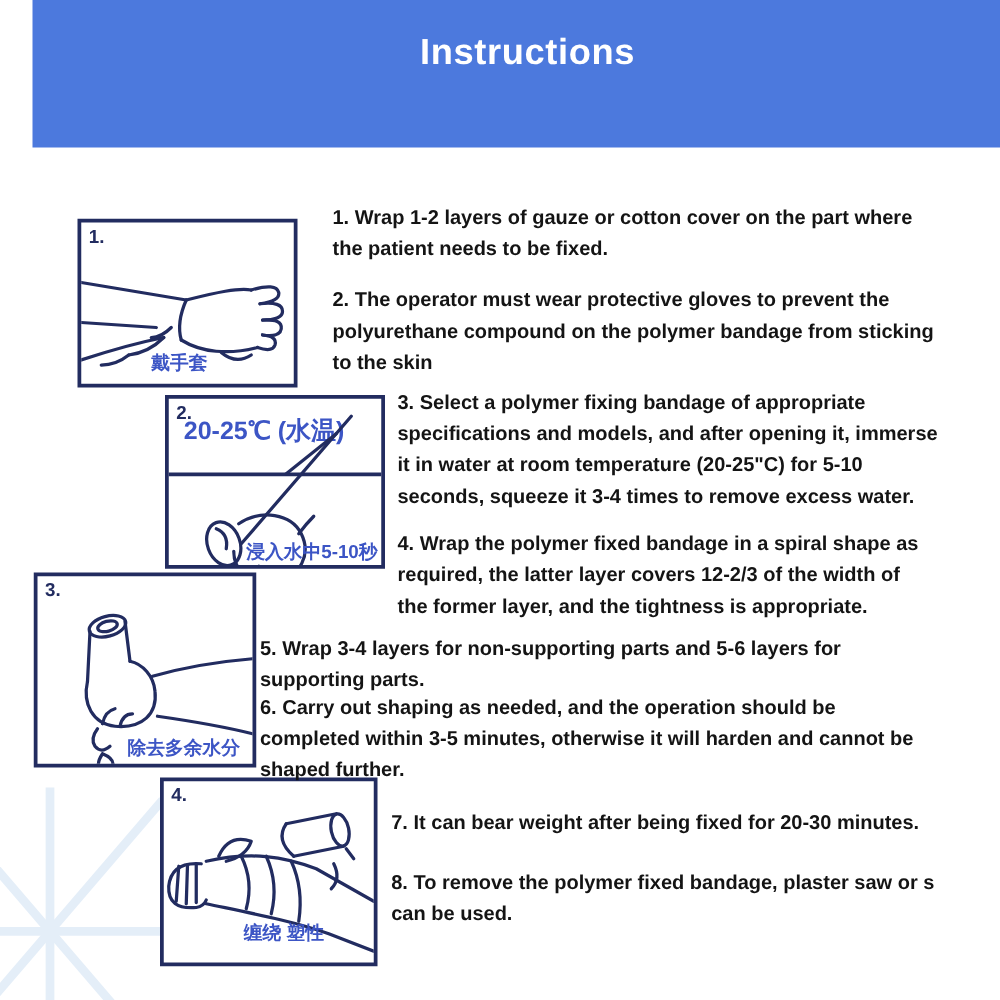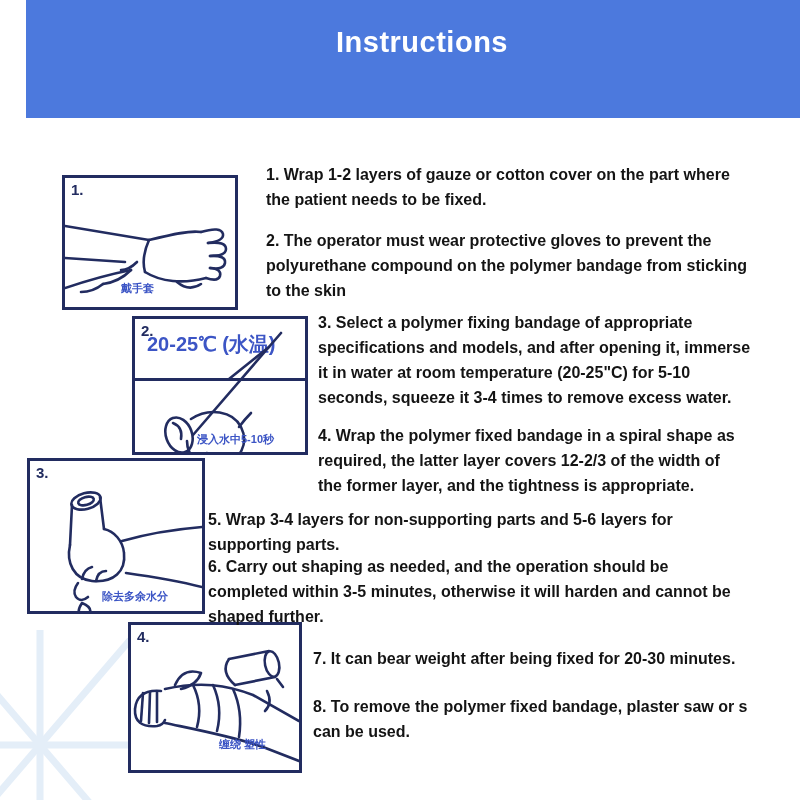--- a/index.html
+++ b/index.html
@@ -47,31 +47,31 @@
   .box4 { left: 128px; top: 622px; width: 174px; height: 151px; }
   .stepno {
     position: absolute;
     left: 6px; top: 3px;
     font-size: 15px;
     font-weight: 700;
     color: #222c60;
   }
   .caption {
     position: absolute;
-    font-size: 11px;
+    font-size: 15px;
     font-weight: 700;
     color: #3c55c5;
     white-space: nowrap;
   }
   .box1 .caption { left: 56px;  top: 103px; }
   .box2 .caption-top { position: absolute; left: 12px; top: 12px;
     font-size: 20px; font-weight: 700; color: #3c55c5; white-space: nowrap; }
   .box2 .caption { left: 62px;  top: 113px; }
   .box3 .caption { left: 72px;  top: 128px; }
-  .box4 .caption { left: 88px;  top: 112px; }
+  .box4 .caption { left: 64px;  top: 112px; }
   .waterline {
     position: absolute;
     left: 0; right: 0; top: 59px;
     height: 3px;
     background: #222c60;
   }
   .illus { position: absolute; left: 0; top: 0; }
   .box1 .illus { top: 22px; }
   .box2 .illus { top: 0; }
   .box3 .illus { top: 18px; }

